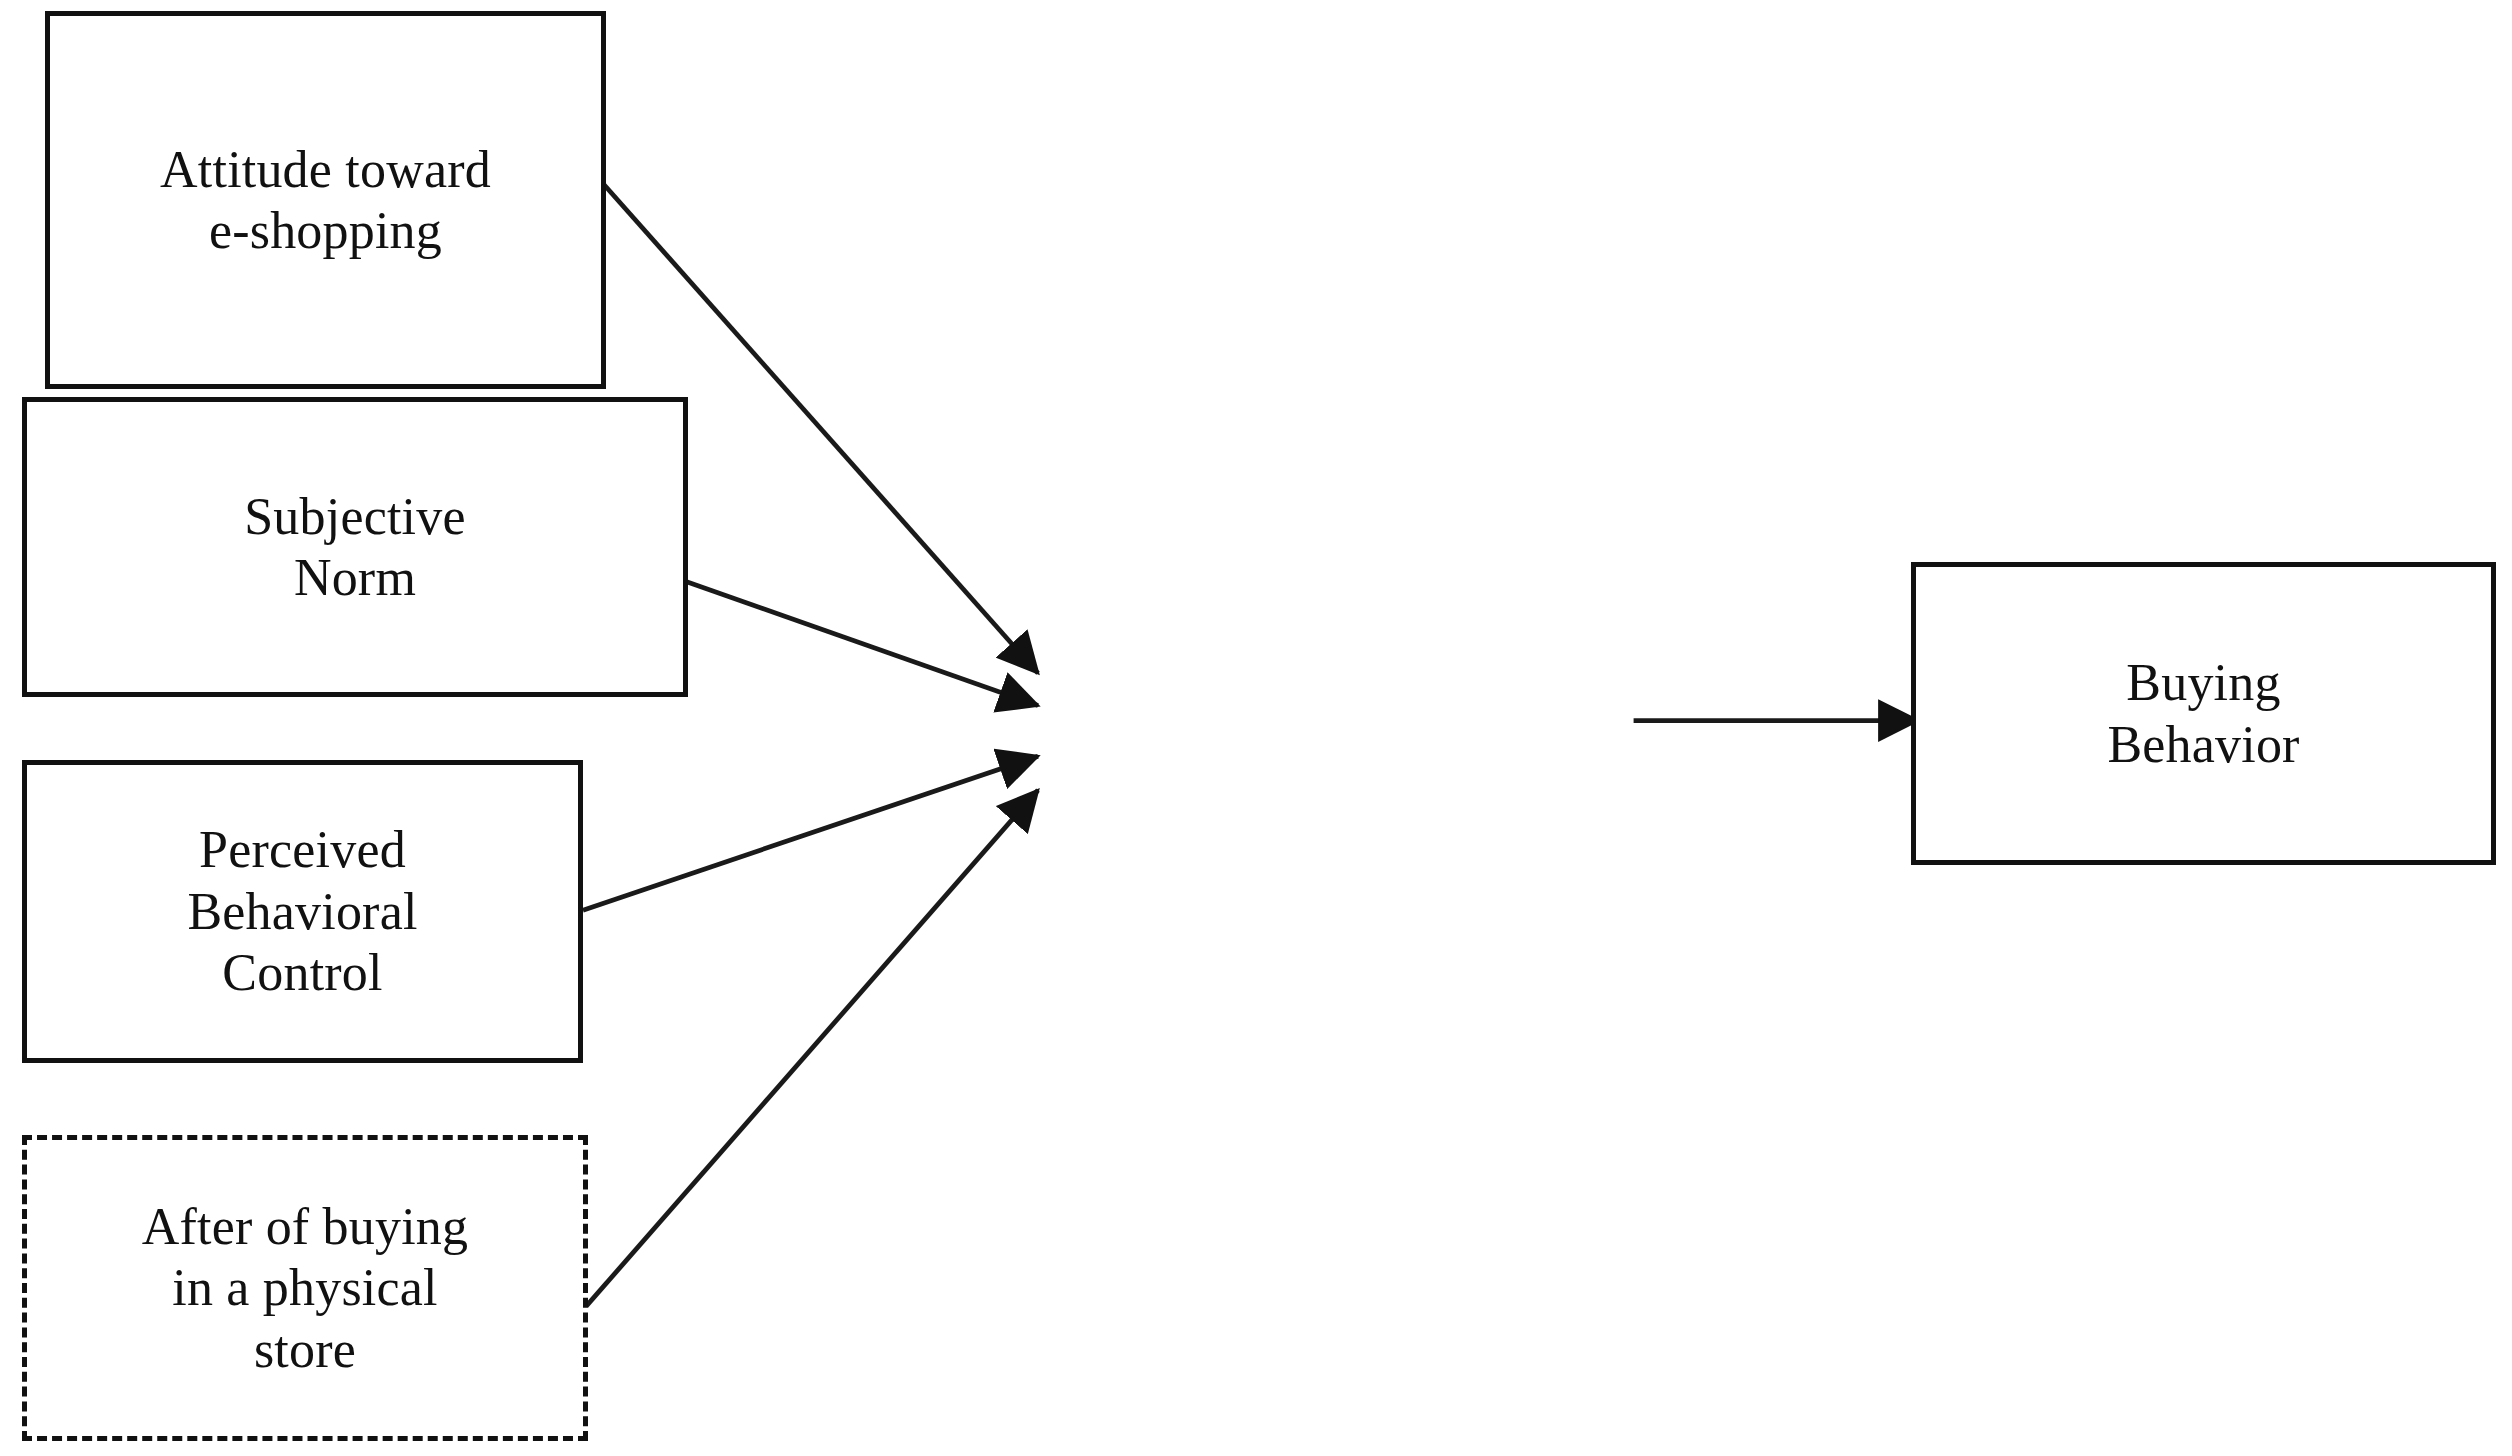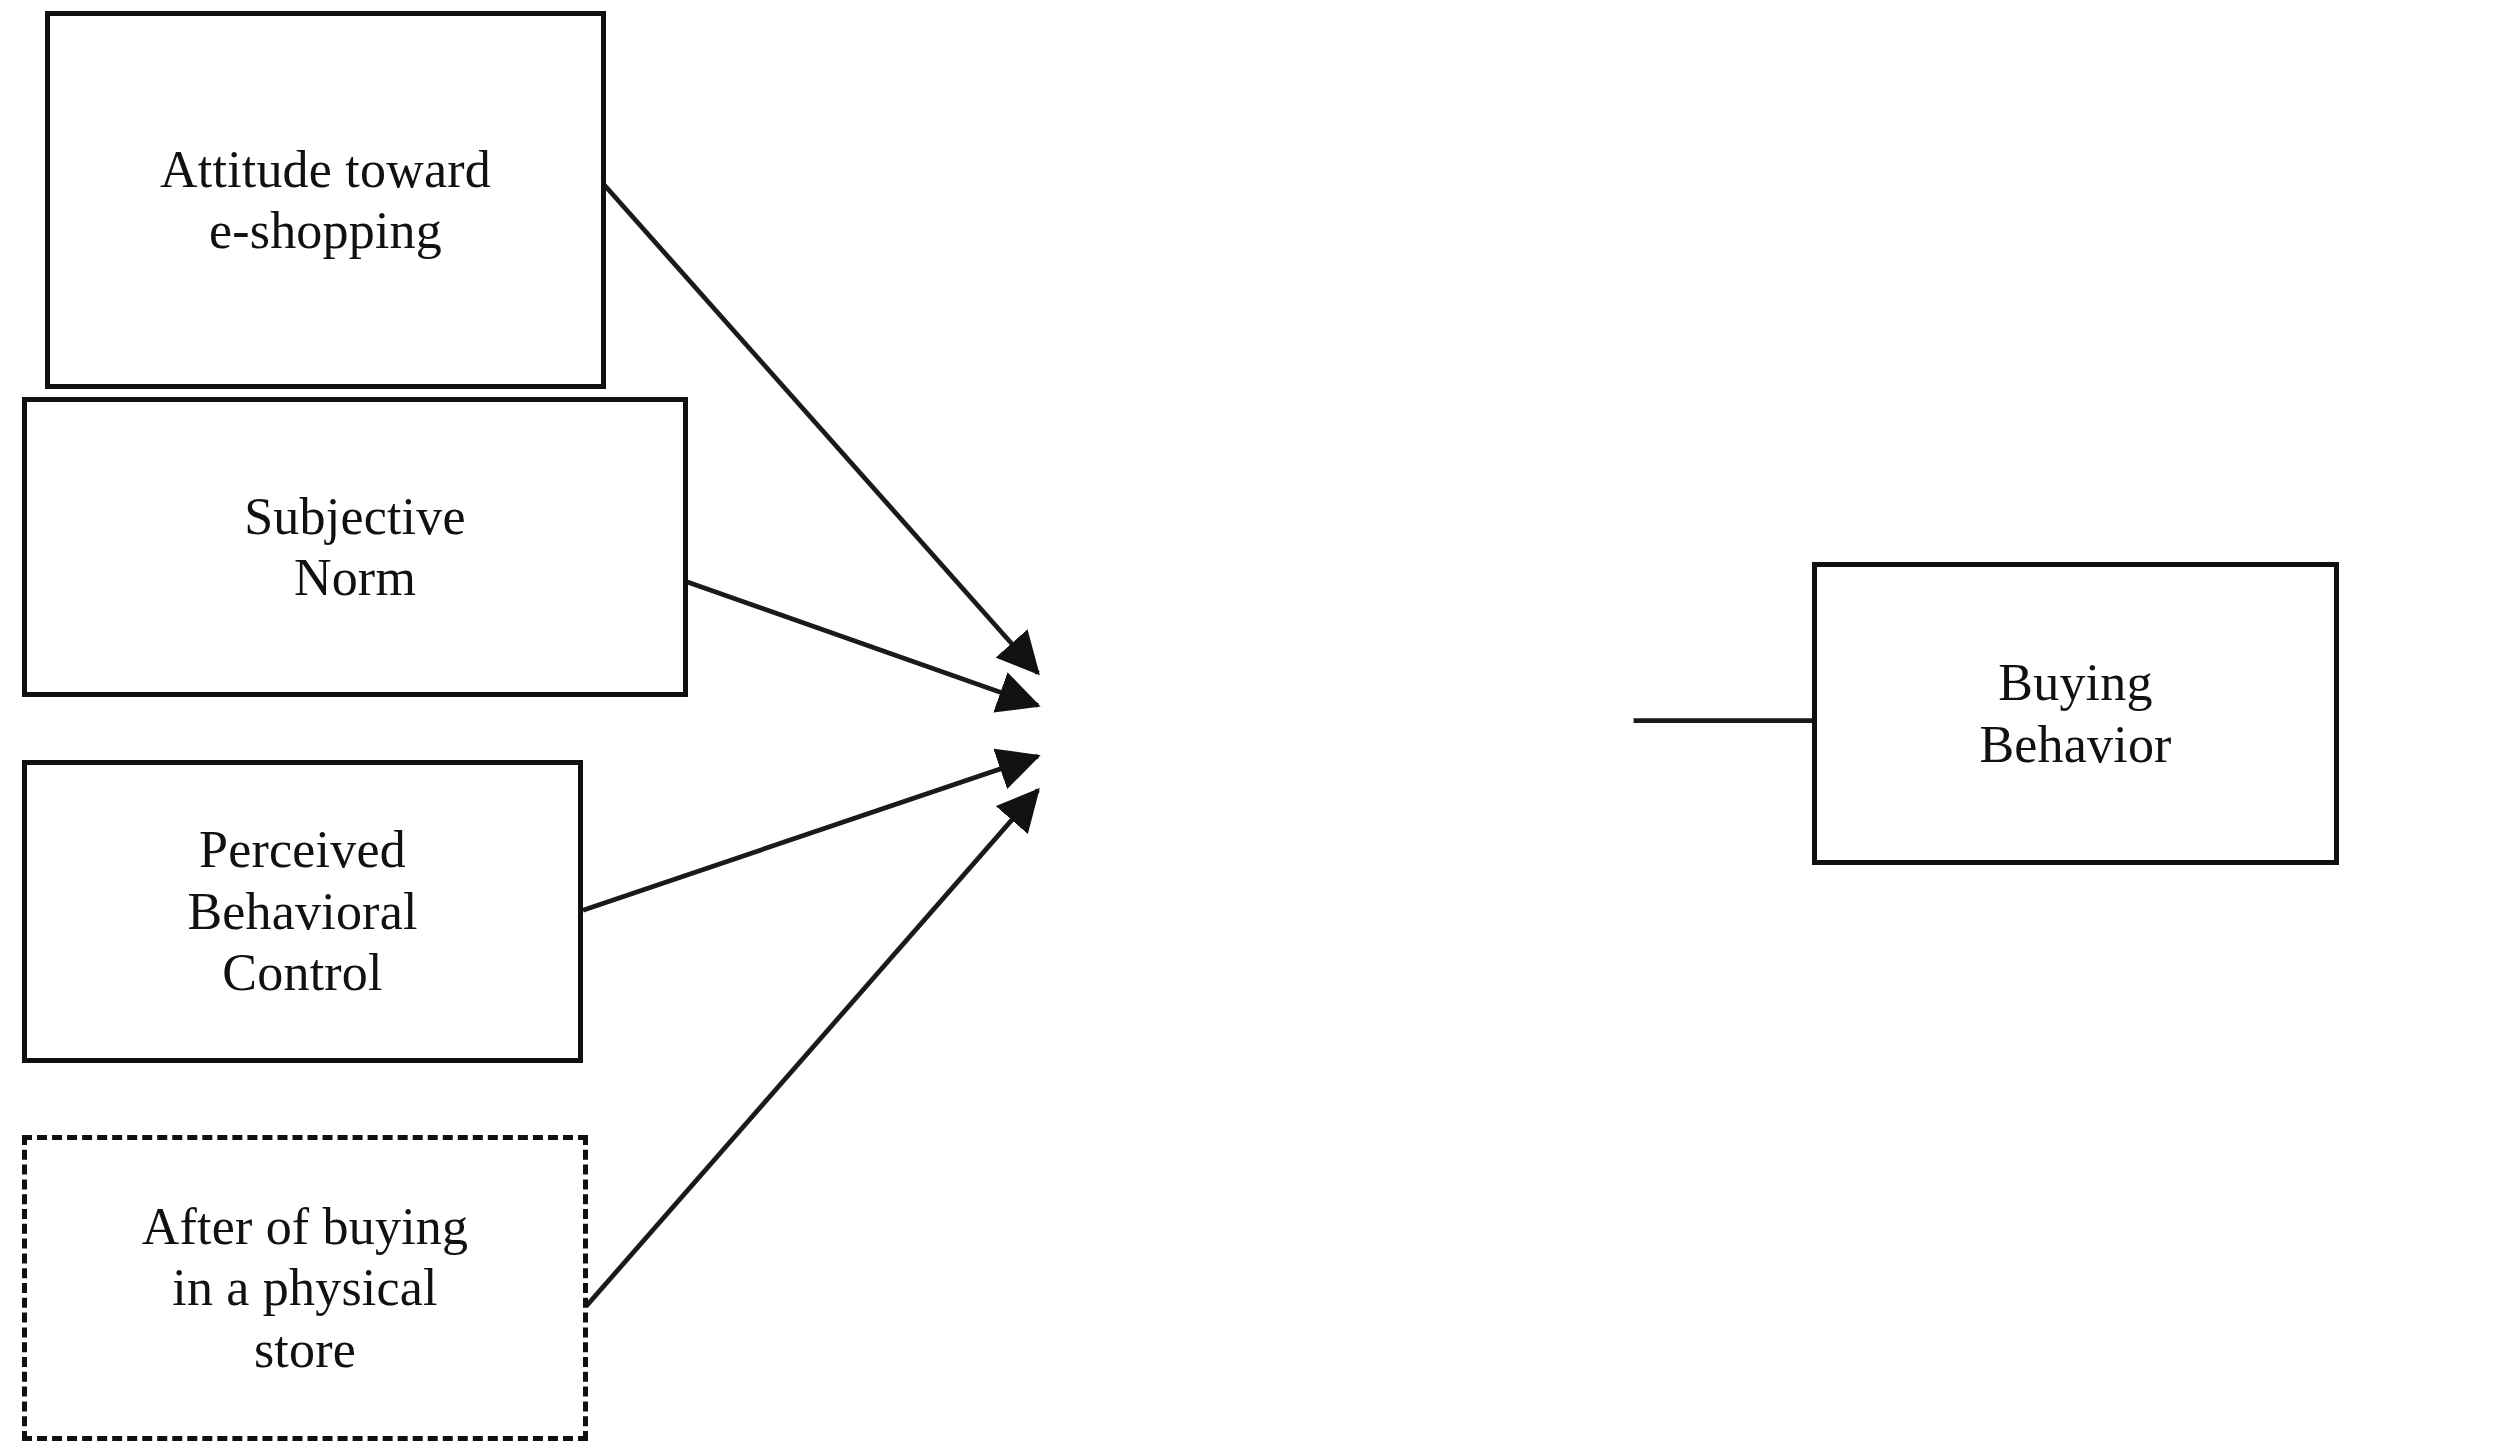--- a/index.html
+++ b/index.html
@@ -51,21 +51,21 @@
     white-space: pre-line;
     padding: 0 9.5px;
   }
 
   
   #node-attitude       { left: 25px;   top: 11px;   width: 561px; height: 378px; margin-left: 20px; }
   #node-subjective     { left: 22px;   top: 397px;  width: 666px; height: 300px; }
   #node-perceived      { left: 22px;   top: 760px;  width: 561px; height: 303px; }
   #node-fear           { left: 22px;   top: 1135px; width: 566px; height: 306px; }
   #node-intention      { left: 1044px; top: 567px;  width: 589px; height: 302px; }
-  #node-behavior       { left: 1812px; top: 562px;  width: 527px; height: 303px; }
+  #node-behavior       { left: 1911px; top: 562px;  width: 585px; height: 303px; }
 </style>
 </head>
 <body>
 
 <div id="canvas">
 
   <svg class="edges" viewBox="0 0 3180 1844" width="2512" height="1457" xmlns="http://www.w3.org/2000/svg">
     <defs>
       <marker id="arrowhead" markerWidth="9" markerHeight="9" refX="8.4" refY="4.5" orient="auto" markerUnits="strokeWidth">
         <path d="M0,0 L9,4.5 L0,9 z" fill="#111111"></path>

